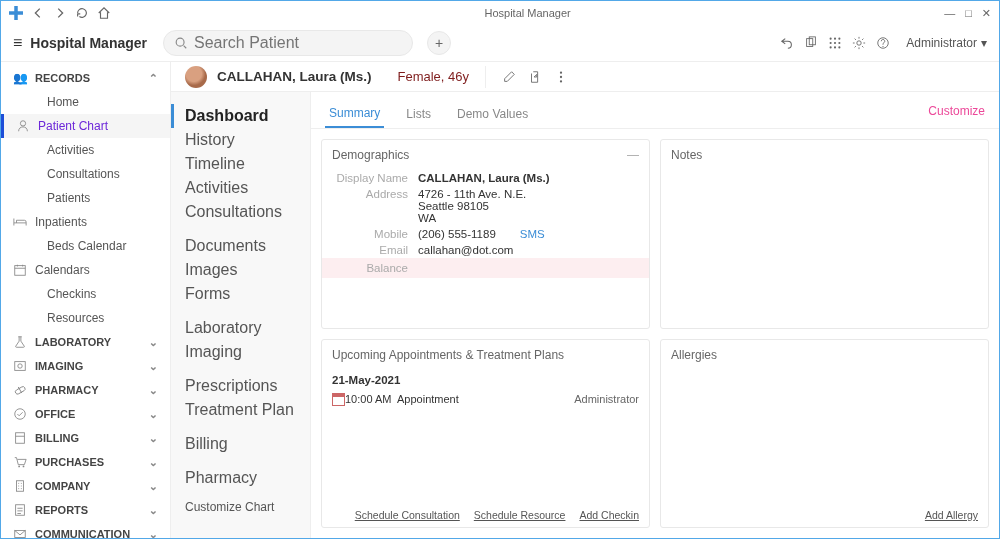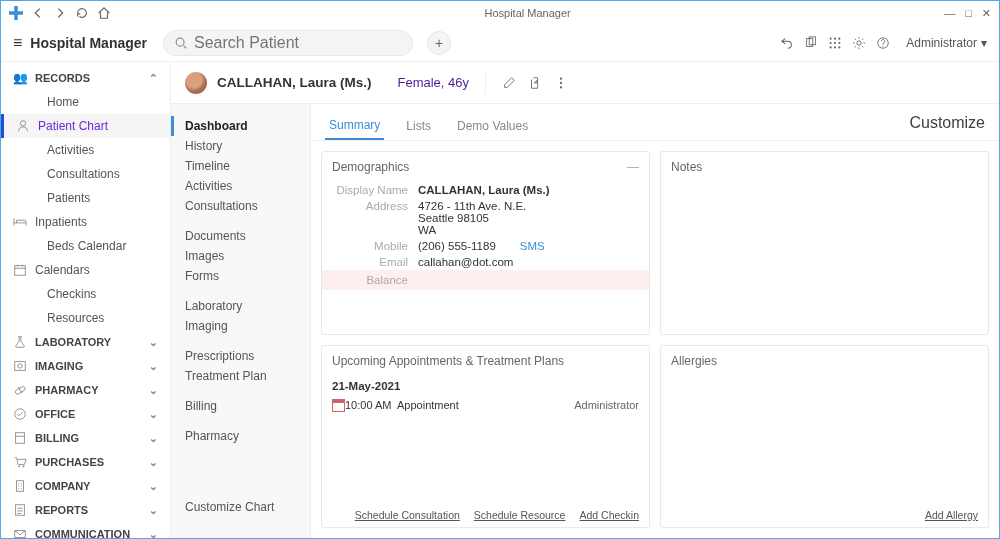--- a/index.html
+++ b/index.html
@@ -27,39 +27,39 @@
 .nav-head { display: flex; align-items: center; padding: 5px 12px; font-size: 11px; font-weight: 600; color: #444; cursor: pointer; gap: 8px; }
 .nav-head .chev { margin-left: auto; color: #888; }
 .nav-item { display: flex; align-items: center; padding: 5px 12px 5px 24px; color: #555; cursor: pointer; gap: 8px; font-size: 12px; }
 .nav-item.active { border-left: 3px solid #1d4ed8; background: #f5f5f5; color: #6d28d9; font-weight: 500; padding-left: 21px; align-items: flex-end; }
 .nav-item .ico, .nav-head .ico { width: 14px; display: inline-flex; color: #888; font-size: 12px; }
 .nav-item.has-icon { padding-left: 12px; }
 .nav-item .sub-indent { width: 14px; }
 
 .chart-nav { width: 140px; background: #f8f8f8; border-right: 1px solid #eee; padding: 12px 14px; display: flex; flex-direction: column; }
 .chart-nav .group { margin-bottom: 10px; }
-.chart-nav .item { padding: 3px 0; color: #555; cursor: pointer; font-size: 12px; }
+.chart-nav .item { padding: 3px 0; color: #555; cursor: pointer; font-size: 16px; }
 .chart-nav .item.active { font-weight: 700; color: #222; border-left: 3px solid #3b8dd6; margin-left: -14px; padding-left: 11px; }
 .chart-nav .cust { margin-top: auto; padding-bottom: 12px; color: #555; cursor: pointer; }
 
 .content { flex: 1; display: flex; flex-direction: column; }
 .patient-header { height: 42px; display: flex; align-items: center; padding: 0 14px; gap: 10px; border-bottom: 1px solid #eee; }
 .avatar { width: 22px; height: 22px; border-radius: 50%; background: radial-gradient(circle at 40% 35%, #d9a080 40%, #a86a4a 60%); display: inline-block; }
 .patient-name { font-weight: 600; font-size: 13.5px; color: #333; }
-.patient-meta { color: #4c1d95; font-size: 13px; padding-left: 16px; }
+.patient-meta { color: #7f1d1d; font-size: 13px; padding-left: 16px; }
 .hdr-sep { width: 1px; height: 22px; background: #eee; margin: 0 6px; }
 .hdr-icons { display: flex; gap: 12px; color: #666; }
 .hdr-icons span { cursor: pointer; display: inline-flex; }
 
 .body-row { display: flex; flex: 1; }
 .dash-area { flex: 1; display: flex; flex-direction: column; padding: 0; }
 .tabs-row { display: flex; align-items: center; padding: 8px 14px 0 14px; border-bottom: 1px solid #eee; }
 .tab { padding: 6px 4px; margin-right: 18px; color: #888; cursor: pointer; font-size: 12px; }
 .tab.active { color: #3b8dd6; border-bottom: 2px solid #3b8dd6; font-weight: 500; }
-.customize-link { margin-left: auto; color: #404040; cursor: pointer; font-size: 16px; padding-bottom: 6px; }
+.customize-link { margin-left: auto; color: #ec4899; cursor: pointer; font-size: 12px; padding-bottom: 6px; }
 
 .cards-grid { flex: 1; display: grid; grid-template-columns: 1fr 1fr; grid-template-rows: 1fr 1fr; gap: 10px; padding: 10px; overflow: hidden; }
 .card { border: 1px solid #e8e8e8; border-radius: 3px; display: flex; flex-direction: column; background: #fff; }
 .card-h { padding: 8px 10px; color: #666; font-size: 12px; display: flex; align-items: center; }
 .card-h .col { margin-left: auto; color: #aaa; cursor: pointer; }
 .card-b { flex: 1; padding: 0 10px 8px 10px; overflow: hidden; }
 .card-f { padding: 6px 10px; display: flex; justify-content: flex-end; gap: 14px; }
 .card-f a { font-size: 10.5px; color: #555; text-decoration: underline; cursor: pointer; }
 
 .demo-row { display: flex; padding: 2px 0; font-size: 11.5px; }

